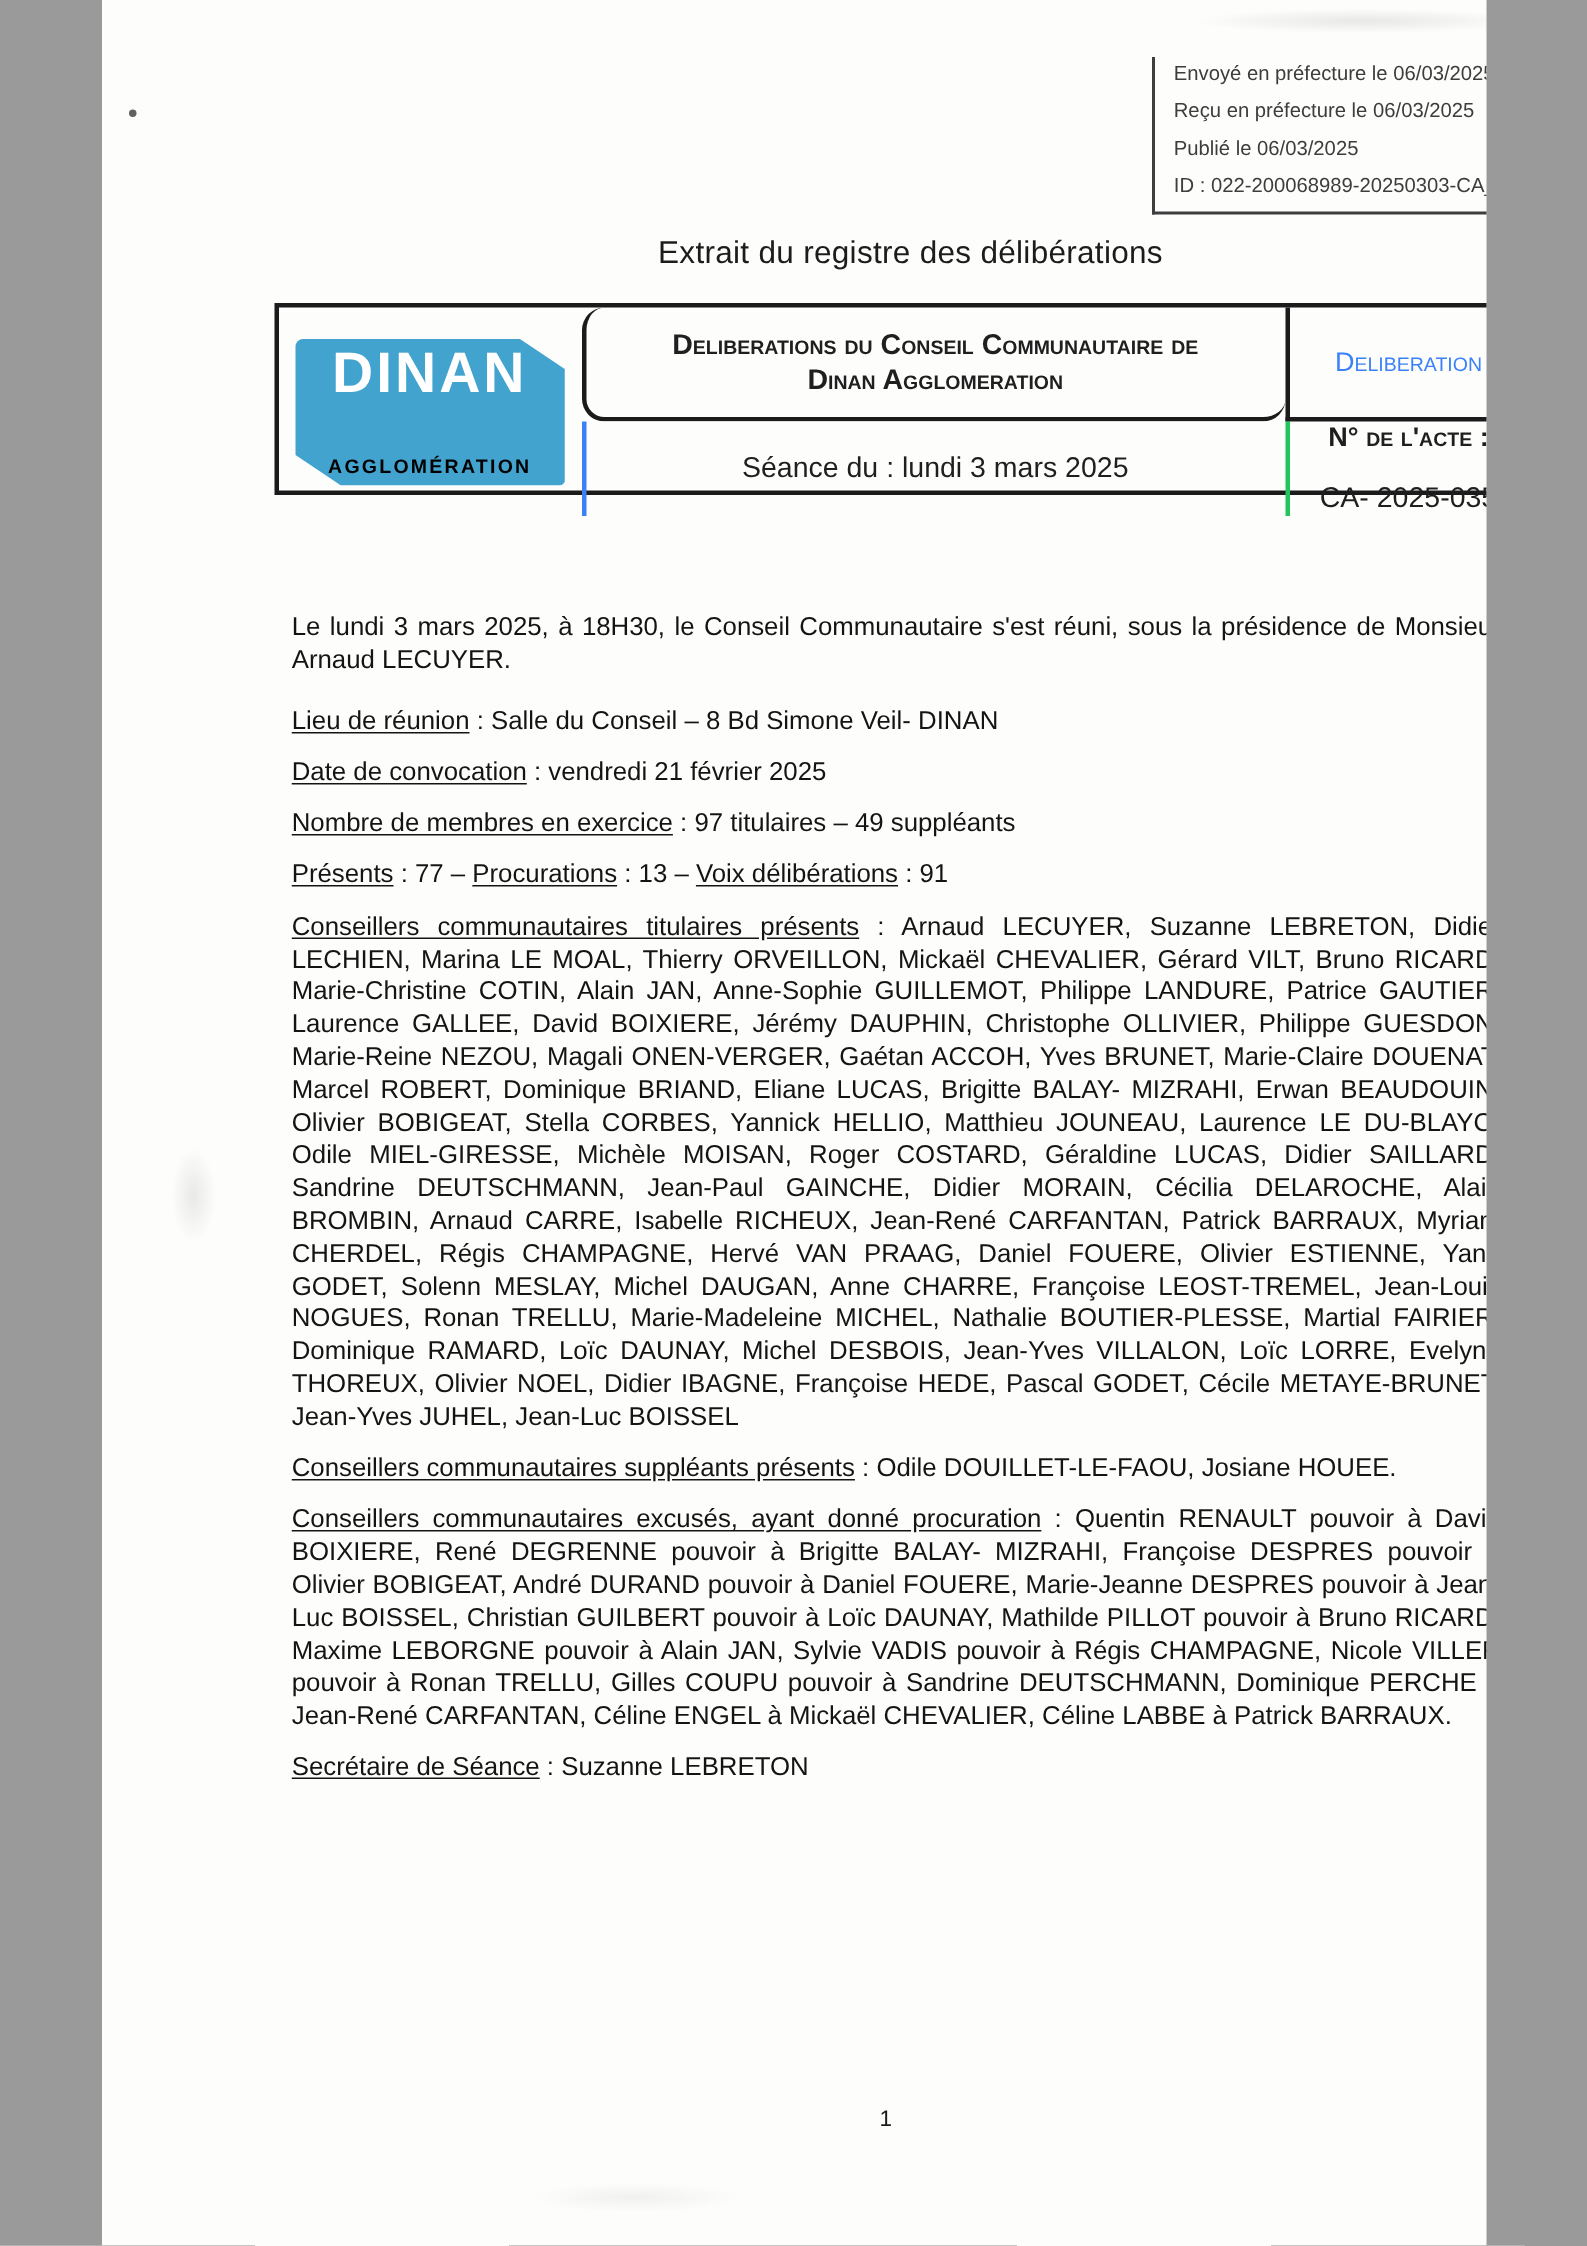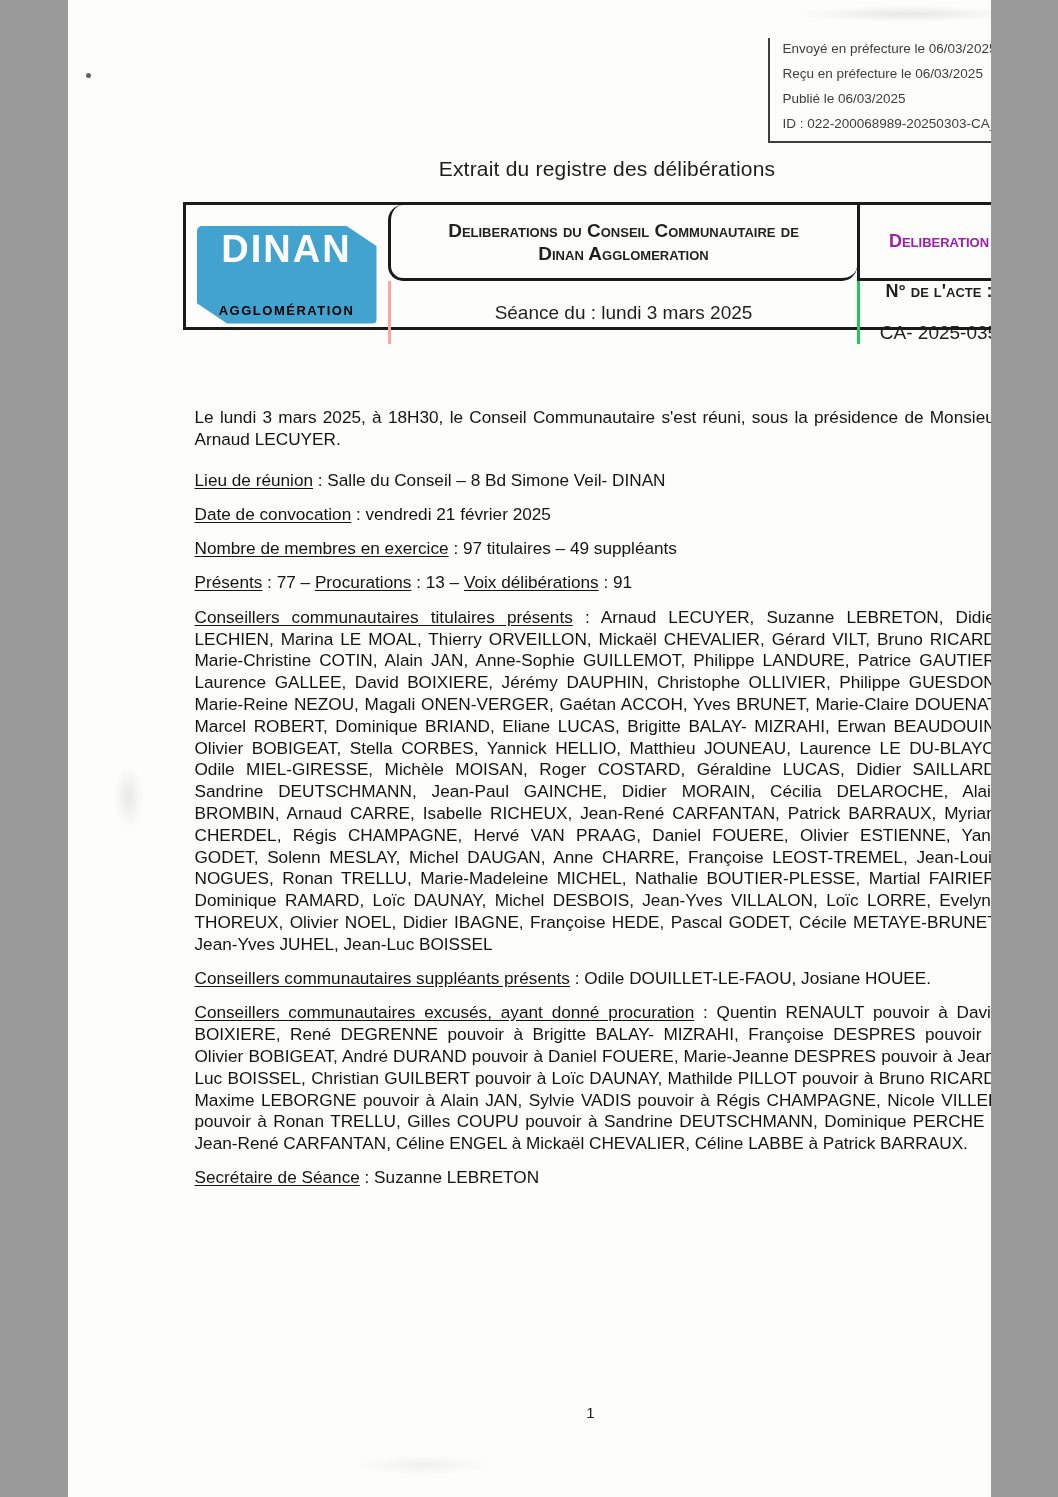--- a/index.html
+++ b/index.html
@@ -25,26 +25,26 @@
   .header-table{
     position:absolute;top:202px;left:115px;width:839px;height:128px;
     box-sizing:border-box;border:3px solid #1b1b1b;
     display:grid;grid-template-columns:202px 469px 1fr;grid-template-rows:76px 1fr;
     grid-template-areas:"logo midtop righttop" "logo midbottom rightbottom";
   }
   .cell{display:flex;flex-direction:column;align-items:center;justify-content:center;box-sizing:border-box;}
   .logo-cell{grid-area:logo;}
   .mid-top{grid-area:midtop;border-left:3px solid #1b1b1b;border-bottom:3px solid #1b1b1b;padding:0 34px;border-radius:15px;}
   .right-top{grid-area:righttop;border-left:3px solid #1b1b1b;border-bottom:3px solid #1b1b1b;}
-  .mid-bottom{grid-area:midbottom;border-left:3px solid #fca5a5;}
+  .mid-bottom{grid-area:midbottom;border-left:3px solid #3b82f6;}
   .right-bottom{grid-area:rightbottom;border-left:3px solid #22c55e;gap:20px;}
   .smallcaps{font-variant:small-caps;}
   .main-heading{font-size:19px;font-weight:bold;line-height:23px;text-align:center;color:#1f1f1f;}
   .session-date{font-size:19px;color:#1f1f1f;}
-  .type-label{font-size:18px;font-weight:bold;color:#a21caf;}
+  .type-label{font-size:18px;font-weight:normal;color:#3b82f6;}
   .act-label{font-size:18px;font-weight:bold;line-height:21px;color:#1f1f1f;}
   .act-num{font-size:19px;line-height:22px;color:#1f1f1f;}
   
   .logo{
     width:180px;height:98px;background:#42a3cf;border-radius:5px;
     clip-path:polygon(0 0,83% 0,100% 21%,100% 100%,17% 100%,0 79%);
     display:flex;flex-direction:column;align-items:center;justify-content:center;gap:36px;
   }
   .logo-name{
     font-size:38px;font-weight:bold;color:#ffffff;letter-spacing:2px;line-height:36px;

